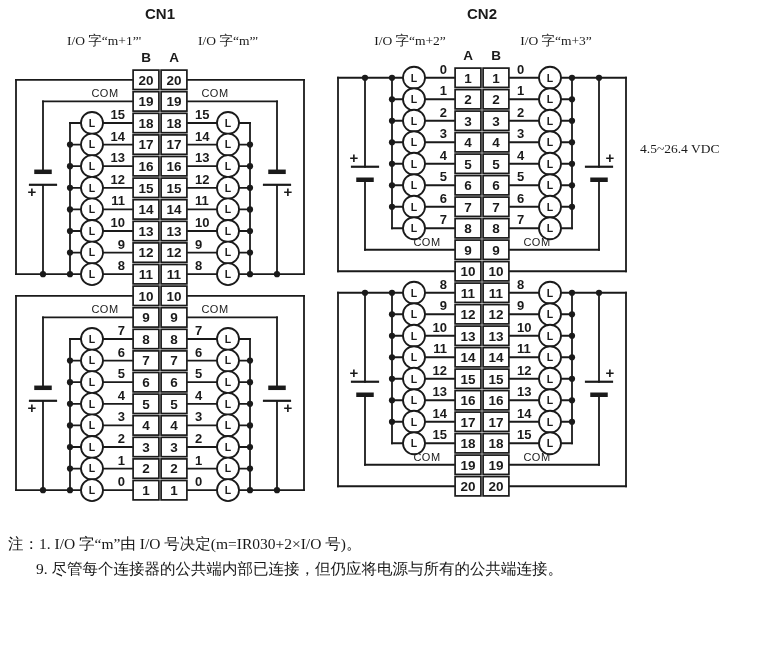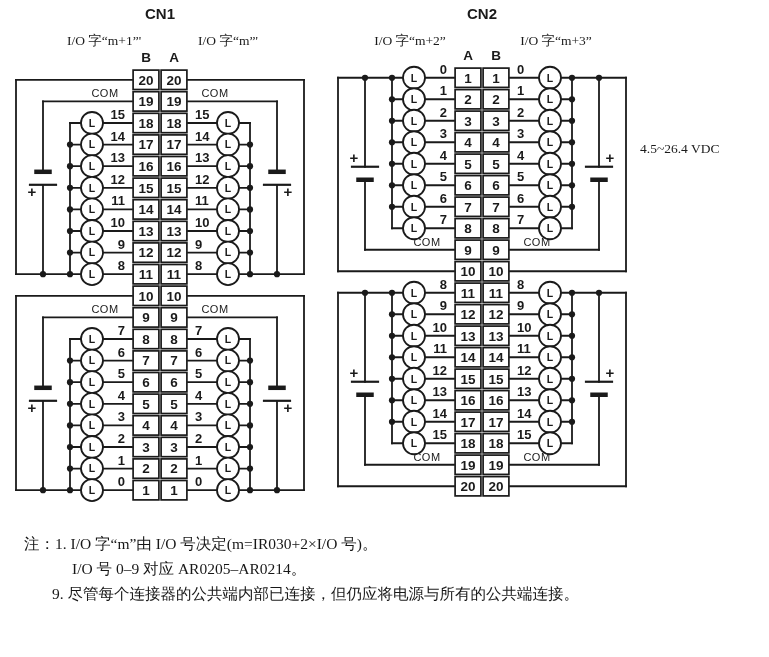--- a/index.html
+++ b/index.html
@@ -6,21 +6,21 @@
   body{
     width:769px;height:657px;position:relative;overflow:hidden;
     background:#ffffff;
     font-family:"Liberation Serif","DejaVu Serif",serif;
   }
   #stage{position:absolute;left:0;top:0;width:694px;height:657px}
   svg#diagram{position:absolute;left:0;top:0}
   .notes{
     position:absolute;left:8px;top:531px;
     font-family:"Liberation Serif","DejaVu Serif",serif;
-    font-size:15.5px;color:#171717;line-height:25px;white-space:nowrap;margin-left:16px;
+    font-size:15.5px;color:#171717;line-height:25px;white-space:nowrap;
   }
   .note-line{height:25px}
   .indent-1{padding-left:28px}
   .indent-2{padding-left:48px}
 </style>
 </head>
 <body>
 
 <div id="stage">
   <svg id="diagram" width="769" height="530" viewBox="0 0 769 530" xmlns="http://www.w3.org/2000/svg">
@@ -600,16 +600,15 @@
       <text x="496" y="469.55" fill="#1a1a1a" font-size="13.5" text-anchor="middle" font-family="&quot;Liberation Sans&quot;, sans-serif" font-weight="bold">19</text>
       <rect x="455.1" y="476.6" width="25.8" height="19.3" fill="#ffffff" stroke="#1a1a1a" stroke-width="1.7"></rect>
       <text x="468" y="491.05" fill="#1a1a1a" font-size="13.5" text-anchor="middle" font-family="&quot;Liberation Sans&quot;, sans-serif" font-weight="bold">20</text>
       <rect x="483.1" y="476.6" width="25.8" height="19.3" fill="#ffffff" stroke="#1a1a1a" stroke-width="1.7"></rect>
       <text x="496" y="491.05" fill="#1a1a1a" font-size="13.5" text-anchor="middle" font-family="&quot;Liberation Sans&quot;, sans-serif" font-weight="bold">20</text>
       <text x="640" y="153" fill="#1a1a1a" font-size="13.5" text-anchor="start" font-family="&quot;Liberation Serif&quot;,&quot;DejaVu Serif&quot;, serif" font-weight="normal">4.5~26.4 VDC</text>
     </svg>
 
   <div class="notes">
     <div class="note-line">注：1. I/O 字“m”由 I/O 号决定(m=IR030+2×I/O 号)。</div>
-    <div class="note-line indent-2">I/O 号 0–9 对应 AR0205–AR0214。</div>
     <div class="note-line indent-1">9. 尽管每个连接器的公共端内部已连接，但仍应将电源与所有的公共端连接。</div>
   </div>
 </div>
 
 </body></html>

